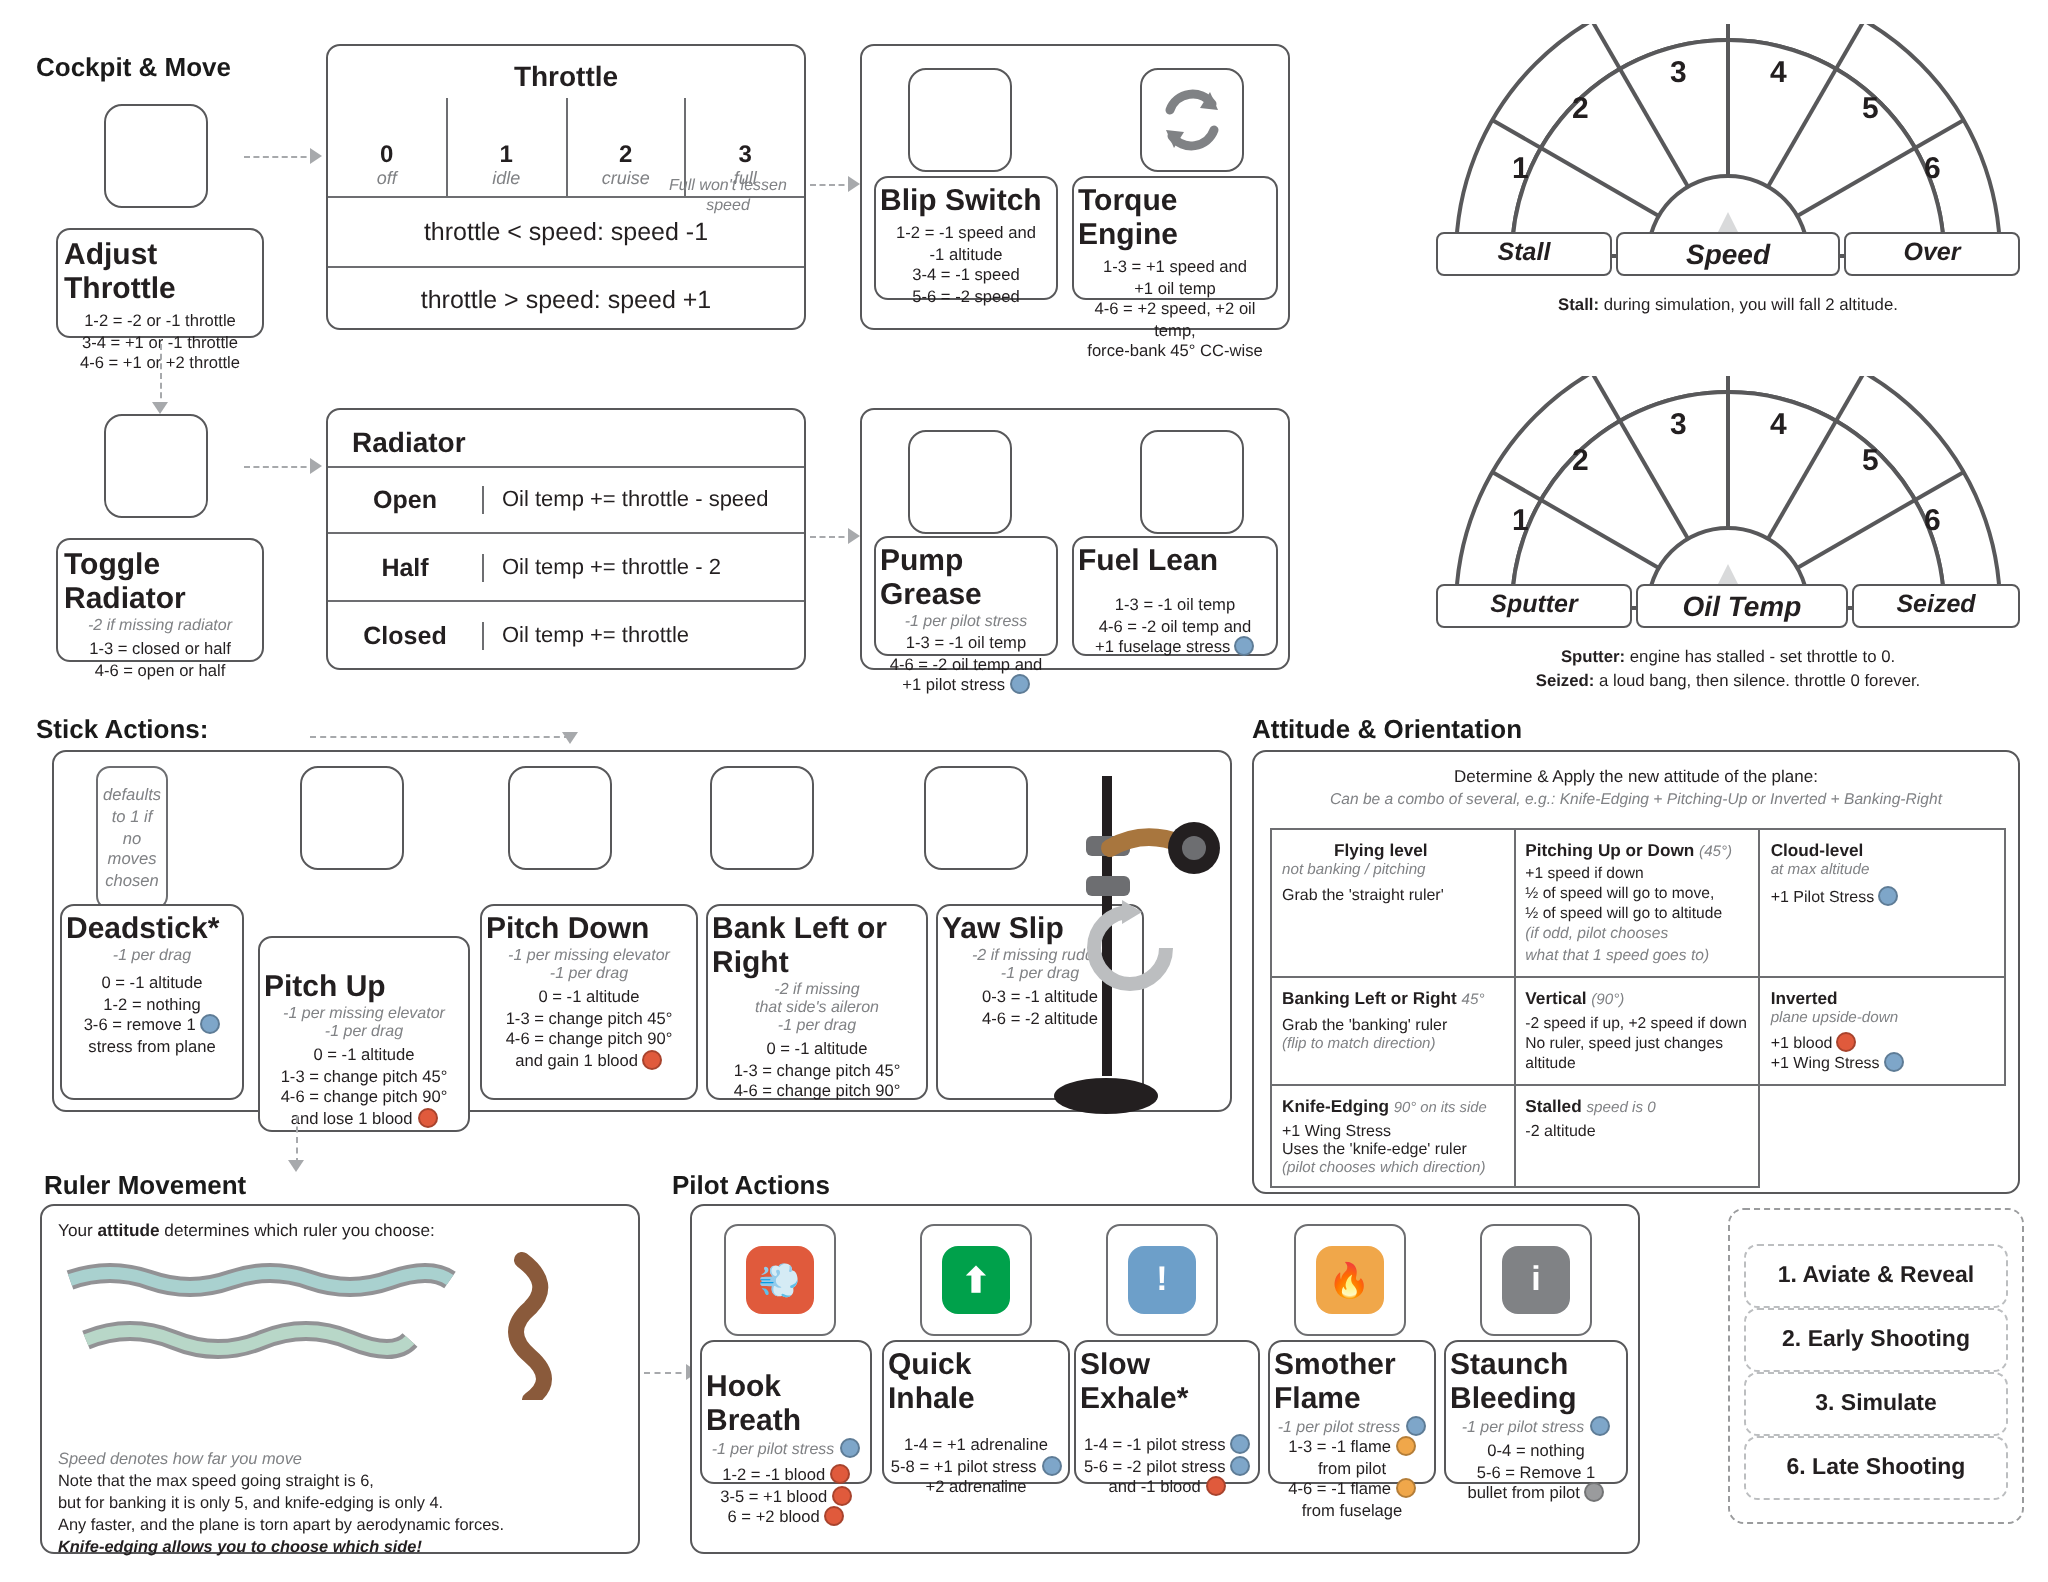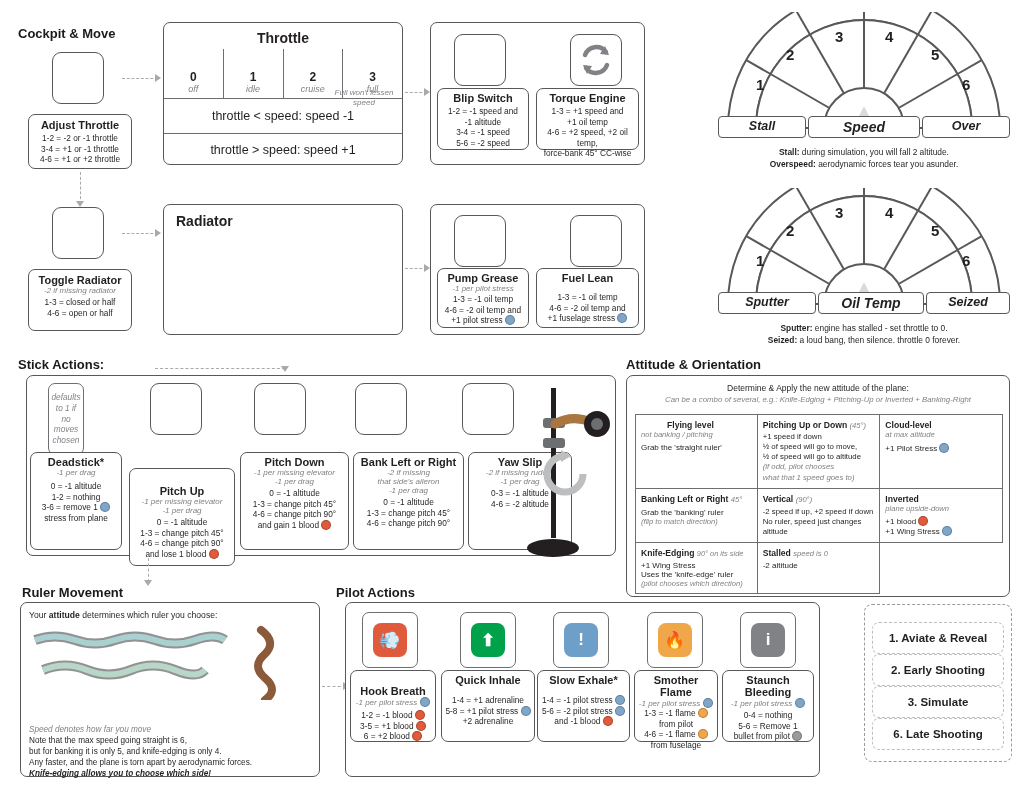--- a/index.html
+++ b/index.html
@@ -20,21 +20,21 @@
   .dashed { border:1.6px dashed #9a9b9d; border-radius:8px; background:transparent; }
   .die {
     width:52px; height:52px; border:1.7px solid #58585a; border-radius:9px;
     background:#fff;
   }
   .center { text-align:center; }
   .b { font-weight:bold; }
   .i { font-style:italic; }
   .gray { color:#808285; }
   .tiny { font-size:8px; }
-  .lbl-title { font-weight:bold; font-size:11px; text-align:center; }
+  .lbl-title { font-weight:bold; font-size:15px; }
   .rows { font-size:8.3px; line-height:1.28; text-align:center; }
   
   .tok {
     display:inline-block; width:10px; height:10px; border-radius:50%;
     vertical-align:-2px; position:relative; border:1px solid rgba(0,0,0,.25);
   }
   .tok-blue { background:#7ea6c9; }
   .tok-red  { background:#e05a3c; }
   .tok-orange{ background:#f0a74a; }
   .tok-gray { background:#9a9b9d; }
@@ -154,20 +154,34 @@
   <div class="rows" style="margin-top:2px;">
     <div>1-3 = closed or half</div>
     <div>4-6 = open or half</div>
   </div>
 </div>
 <div class="arrow-h" style="left:122px;top:233px;width:36px;"></div>
 <div class="ahead" style="left:155px;top:229px;"></div>
 
 <div class="abs card" style="left:163px;top:204px;width:240px;height:131px;">
   <div class="abs b" style="left:12px;top:8px;font-size:14px;">Radiator</div>
+  <div class="abs" style="left:0;top:28px;width:100%;">
+    <div style="display:flex;align-items:center;height:34px;border-bottom:1.4px solid #6d6e71;border-top:1.4px solid #6d6e71;">
+      <div style="width:78px;text-align:center;font-weight:bold;font-size:12.5px;border-right:1.4px solid #6d6e71;">Open</div>
+      <div style="flex:1;padding-left:9px;font-size:11px;">Oil temp += throttle - speed</div>
+    </div>
+    <div style="display:flex;align-items:center;height:34px;border-bottom:1.4px solid #6d6e71;">
+      <div style="width:78px;text-align:center;font-weight:bold;font-size:12.5px;border-right:1.4px solid #6d6e71;">Half</div>
+      <div style="flex:1;padding-left:9px;font-size:11px;">Oil temp += throttle - 2</div>
+    </div>
+    <div style="display:flex;align-items:center;height:34px;">
+      <div style="width:78px;text-align:center;font-weight:bold;font-size:12.5px;border-right:1.4px solid #6d6e71;">Closed</div>
+      <div style="flex:1;padding-left:9px;font-size:11px;">Oil temp += throttle</div>
+    </div>
+  </div>
 </div>
 
 <div class="arrow-h" style="left:405px;top:268px;width:22px;"></div>
 <div class="ahead" style="left:424px;top:264px;"></div>
 
 <div class="abs card" style="left:430px;top:204px;width:215px;height:131px;"></div>
 <div class="abs die" style="left:454px;top:215px;"></div>
 <div class="abs die" style="left:570px;top:215px;"></div>
 <div class="abs card" style="left:437px;top:268px;width:92px;height:60px;padding:3px 2px;">
   <div class="lbl-title">Pump Grease</div>
@@ -214,21 +228,20 @@
   <div class="abs b" style="left:213px;top:34px;font-size:15px;">5</div>
   <div class="abs b" style="left:244px;top:64px;font-size:15px;">6</div>
   <div class="abs" style="left:0;top:104px;width:292px;display:flex;gap:2px;">
     <div class="gl" style="flex:0 0 88px;">Stall</div>
     <div class="gl mid" style="flex:1;">Speed</div>
     <div class="gl" style="flex:0 0 88px;">Over</div>
   </div>
 </div>
 <div class="abs gnote" style="left:718px;top:146px;width:292px;">
   <div><span class="b">Stall:</span><span> during simulation, you will fall 2 altitude.</span></div>
-  <div><span class="b">Overspeed:</span><span> aerodynamic forces tear you asunder.</span></div>
 </div>
 
 <div class="abs" style="left:718px;top:188px;width:292px;height:140px;">
   <svg width="292" height="118" viewBox="0 0 292 118">
     <g transform="translate(146,116)">
       <path d="M -136 0 A 136 136 0 0 1 136 0 L 108 0 A 108 108 0 0 0 -108 0 Z" fill="#ffffff" stroke="#58585a" stroke-width="2"></path>
       <path d="M -108 0 A 108 108 0 0 1 108 0 L 40 0 A 40 40 0 0 0 -40 0 Z" fill="#ffffff" stroke="#58585a" stroke-width="2"></path>
       <line x1="-117.7" y1="-67.9" x2="-93.5" y2="-54" stroke="#58585a" stroke-width="2"></line>
       <line x1="-68" y1="-117.7" x2="-54" y2="-93.5" stroke="#58585a" stroke-width="2"></line>
       <line x1="0" y1="-136" x2="0" y2="-108" stroke="#58585a" stroke-width="2"></line>

